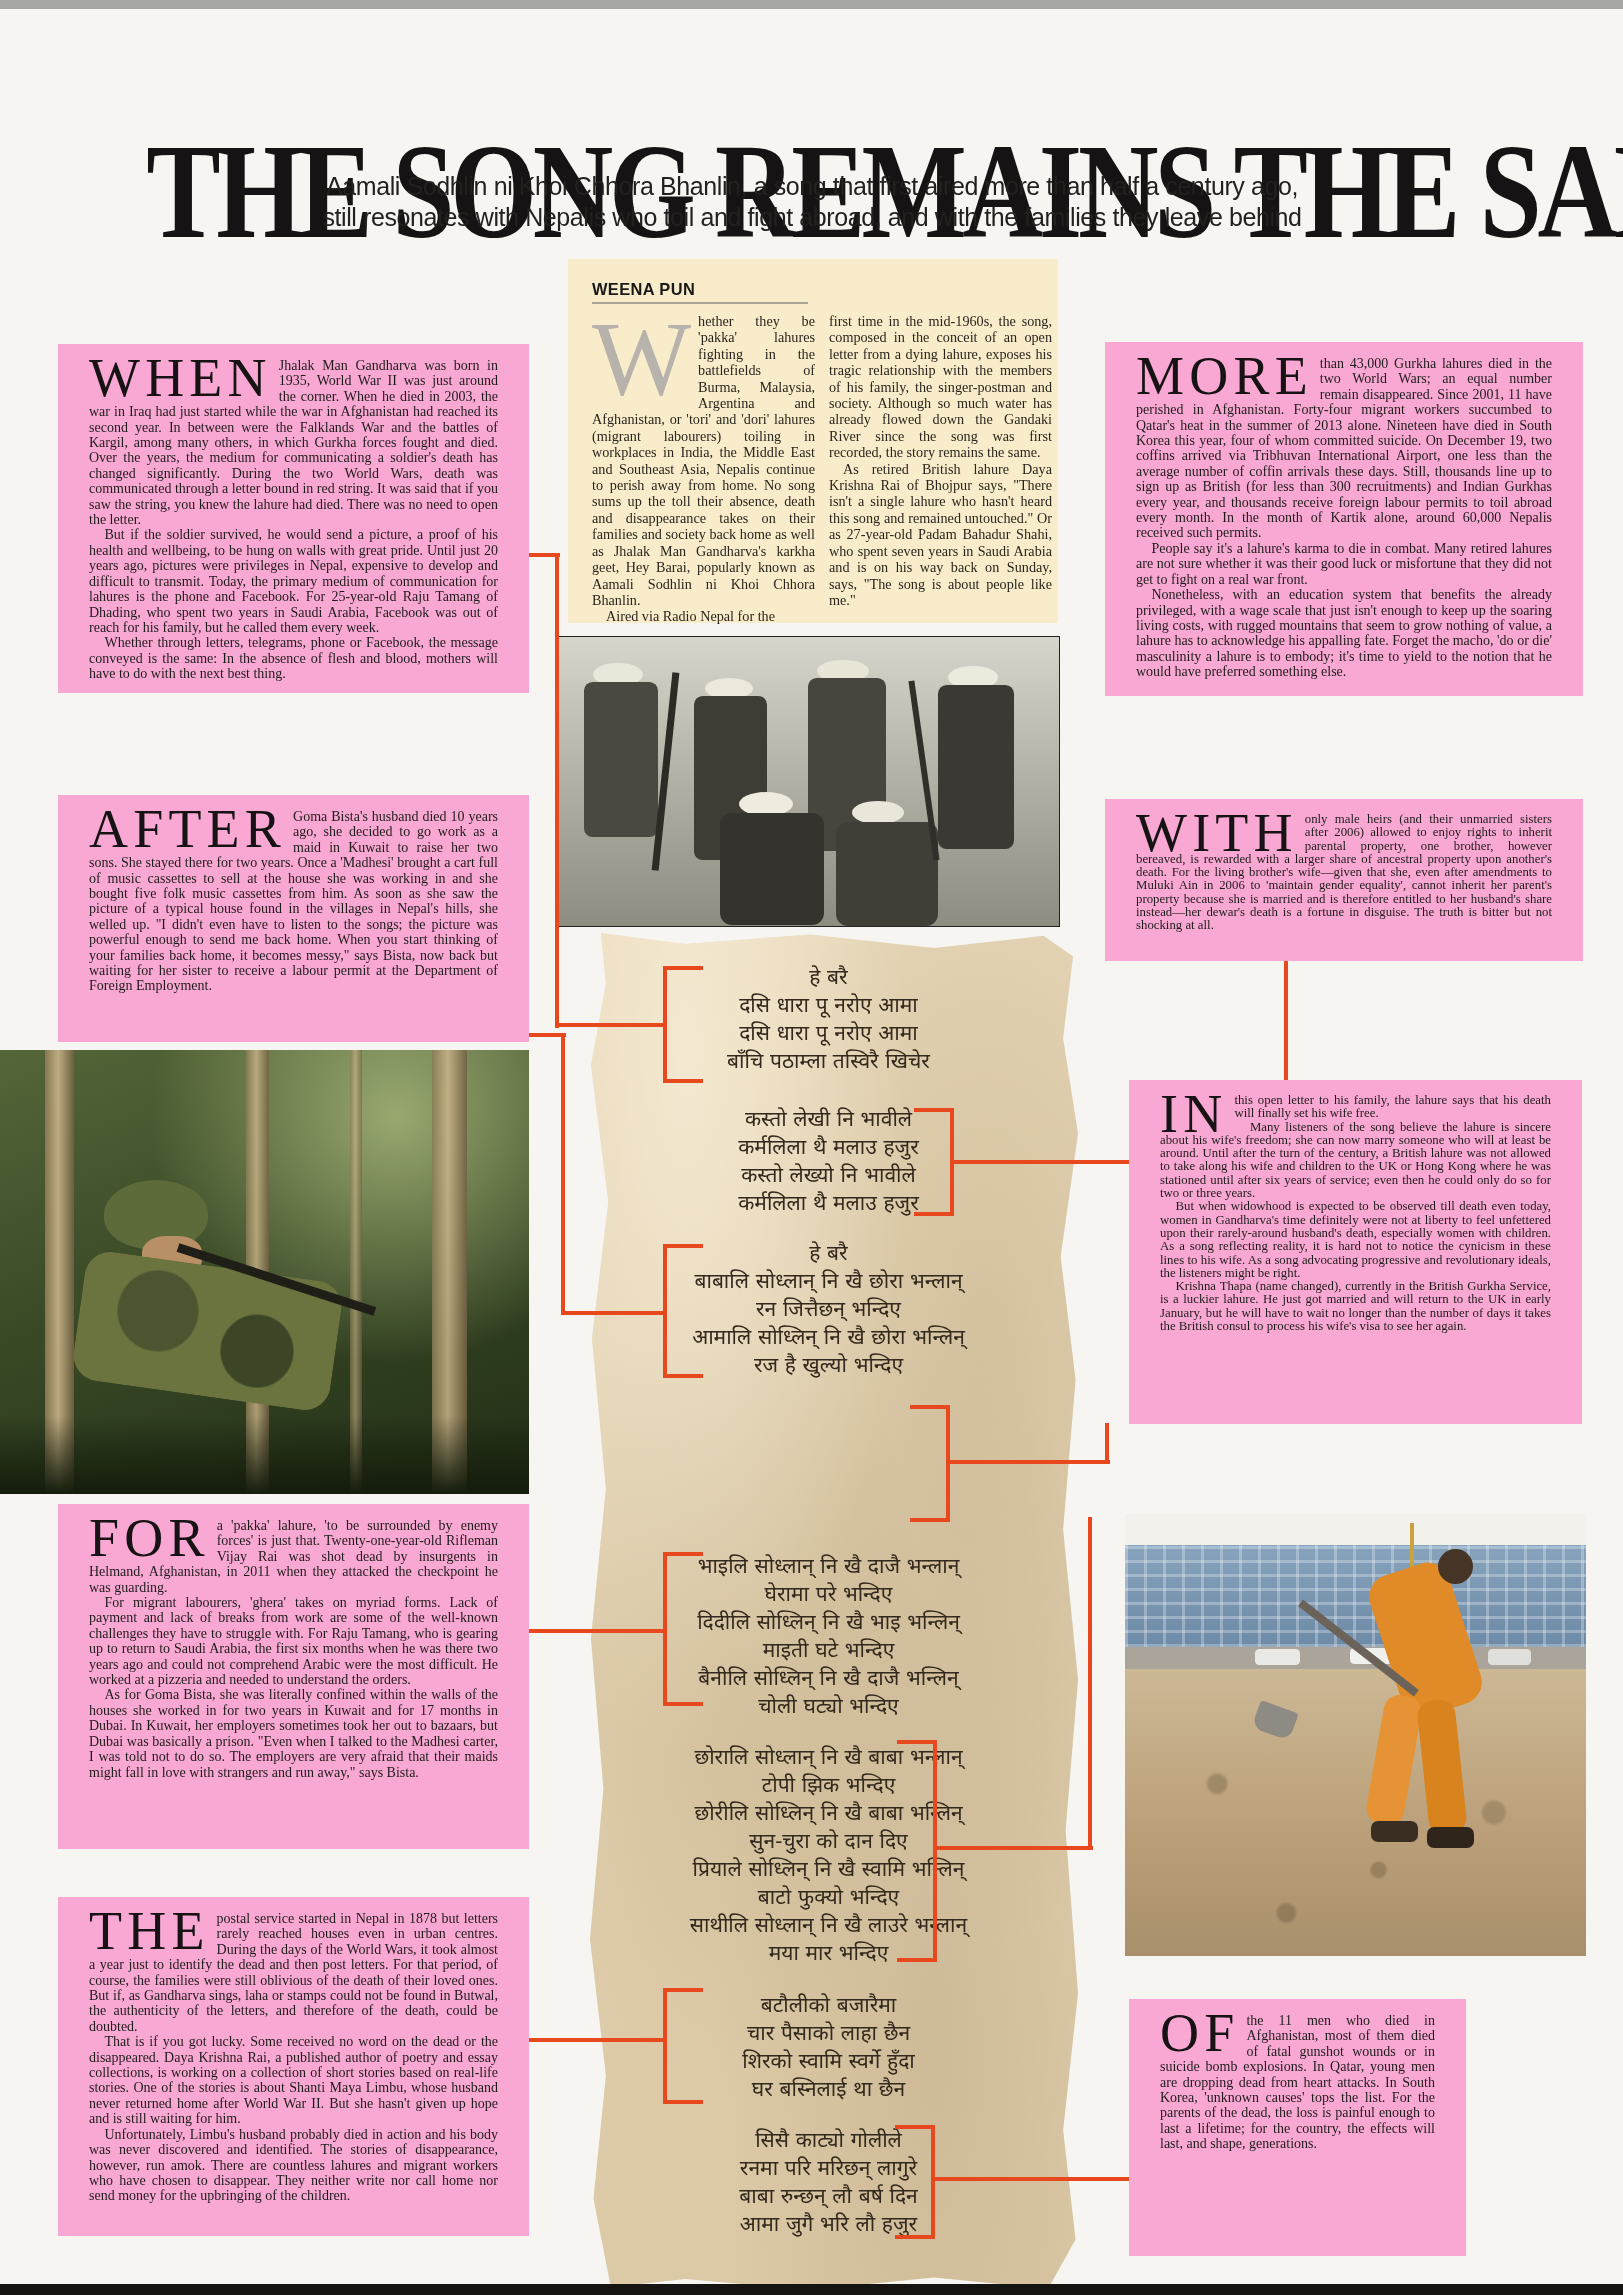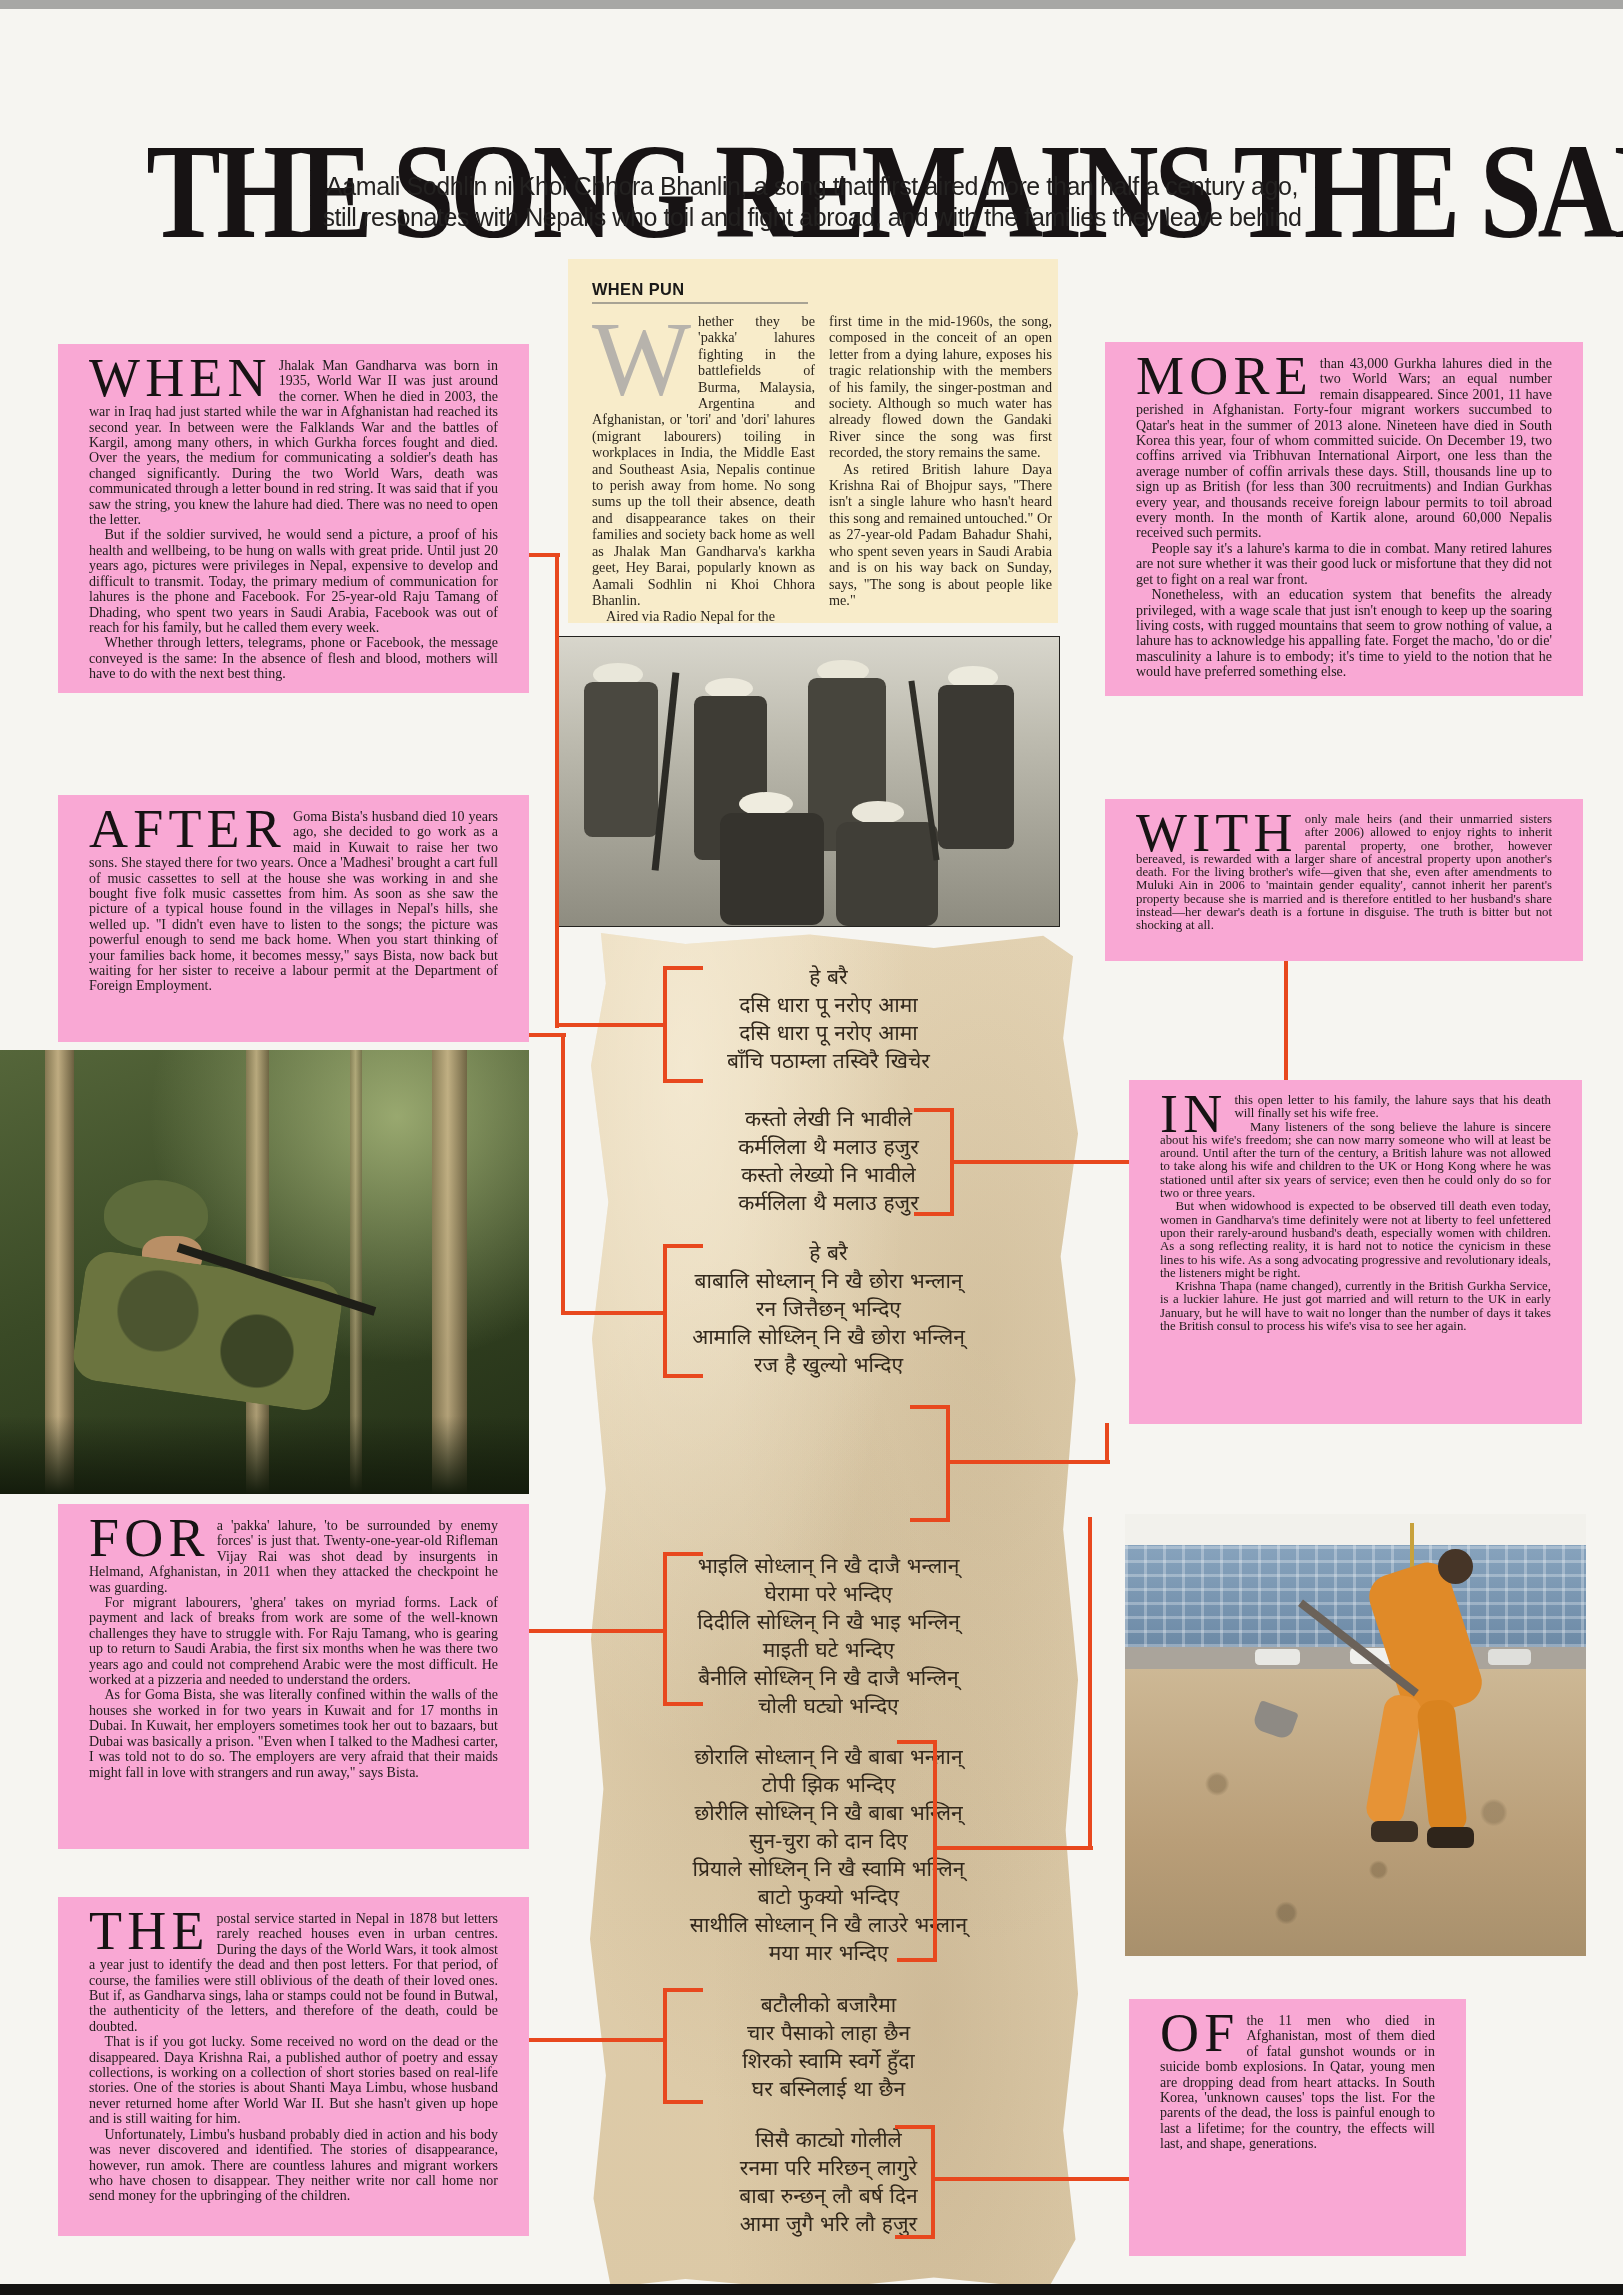--- a/index.html
+++ b/index.html
@@ -75,21 +75,21 @@
   <div class="abs topbar"></div>
 
   <h1 class="abs headline">THE SONG REMAINS THE SAME</h1>
 
   <div class="abs subtitle">
     <div><span class="it">Aamali Sodhlin ni Khoi Chhora Bhanlin</span><span>, a song that first aired more than half a century ago,</span></div>
     <div>still resonates with Nepalis who toil and fight abroad, and with the families they leave behind</div>
   </div>
 
   <div class="abs introbox">
-    <div class="byline">WHEN PUN</div>
+    <div class="byline">WEENA PUN</div>
     <div class="rule"></div>
     <div class="icol" style="left:24px;">
       <p><span class="dropw">W</span><span>hether they be 'pakka' lahures fighting in the battlefields of Burma, Malaysia, Argentina and Afghanistan, or 'tori' and 'dori' lahures (migrant labourers) toiling in workplaces in India, the Middle East and Southeast Asia, Nepalis continue to perish away from home. No song sums up the toll their absence, death and disappearance takes on their families and society back home as well as Jhalak Man Gandharva's karkha geet, Hey Barai, popularly known as Aamali Sodhlin ni Khoi Chhora Bhanlin.</span></p>
       <p>Aired via Radio Nepal for the</p>
     </div>
     <div class="icol" style="left:261px;font-family:Liberation Serif, serif;">
       <p>first time in the mid-1960s, the song, composed in the conceit of an open letter from a dying lahure, exposes his tragic relationship with the members of his family, the singer-postman and society. Although so much water has already flowed down the Gandaki River since the song was first recorded, the story remains the same.</p>
       <p>As retired British lahure Daya Krishna Rai of Bhojpur says, "There isn't a single lahure who hasn't heard this song and remained untouched." Or as 27-year-old Padam Bahadur Shahi, who spent seven years in Saudi Arabia and is on his way back on Sunday, says, "The song is about people like me."</p>
     </div>
   </div>

